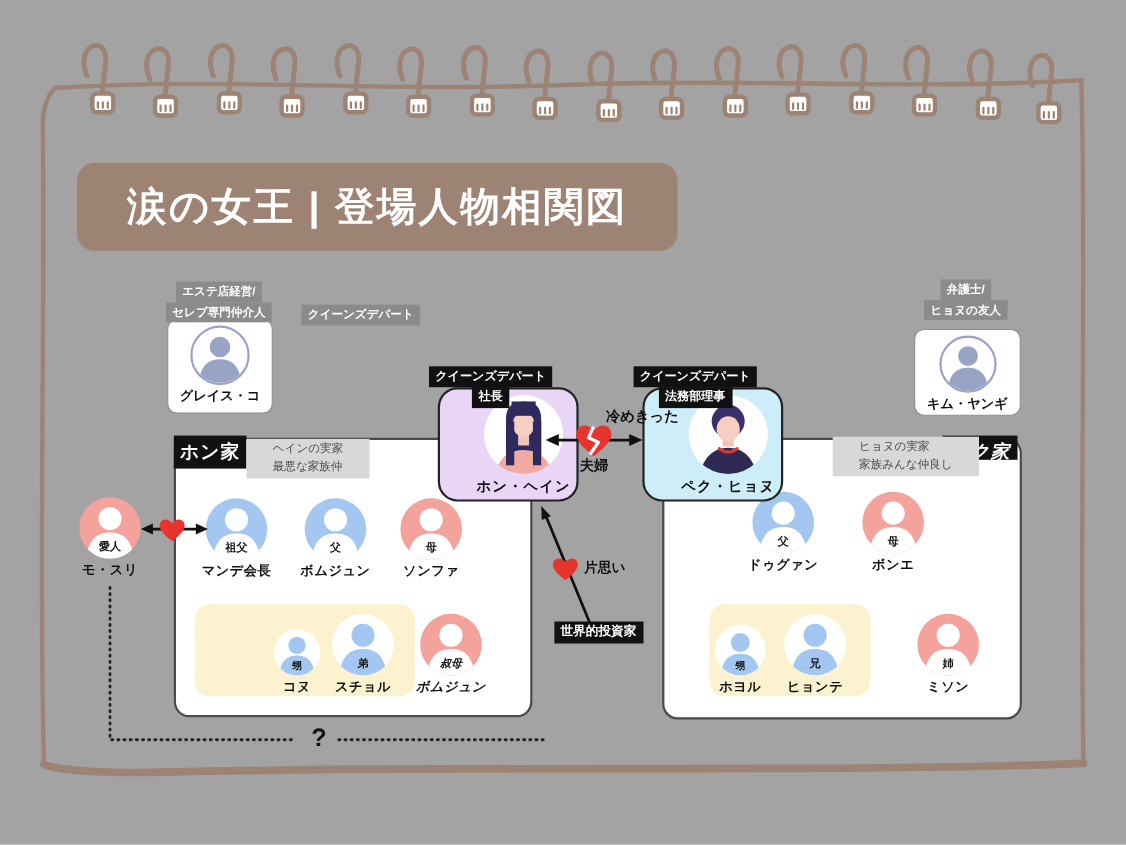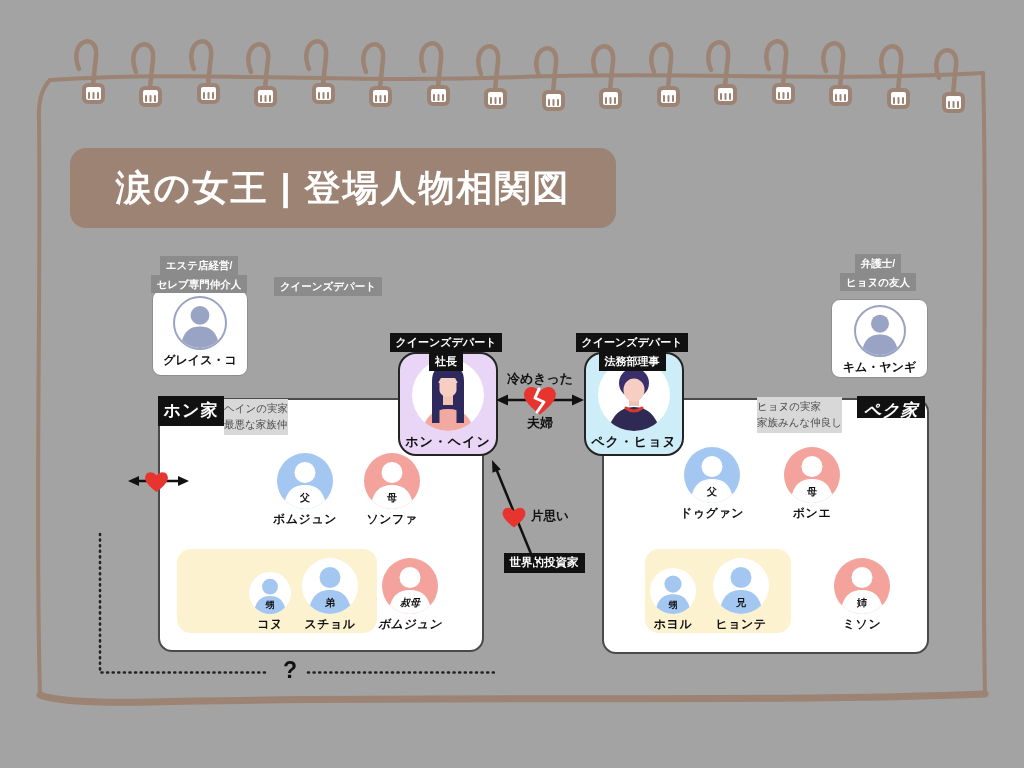--- a/index.html
+++ b/index.html
@@ -15,29 +15,29 @@
                 line-height:1;padding:4px 6px;}
   .tagstack .row{line-height:0;}
   .tagstack.gray .tl{background:#8b8b8b;font-size:10.5px;}
   
   .scard{background:#fff;border:1.5px solid #8e8e8e;border-radius:9px;text-align:center;z-index:3;}
   .sicon{width:50px;height:50px;border-radius:50%;background:#fff;border:2.5px solid #99a3c3;
          color:#99a3c3;overflow:hidden;margin:5px auto 0;}
   .sicon svg{display:block;width:100%;height:100%;}
   .sname{font-size:12px;font-weight:bold;margin-top:2px;}
   
-  .mcard{border:2px solid #232323;border-radius:18px;text-align:center;z-index:3;}
+  .mcard{border:2px solid #232323;border-radius:18px;text-align:center;z-index:3;padding-left:28px;}
   .mav{width:72px;height:72px;border-radius:50%;background:#fff;overflow:hidden;margin:5px auto 0;}
   .mav svg{display:block;width:100%;height:100%;}
   .mname{font-size:13px;font-weight:bold;margin-top:2px;letter-spacing:1px;}
   
   .fbox{background:#fff;border:2px solid #4a4a4a;border-radius:14px;z-index:1;}
   .flabel{background:#111;color:#fff;font-weight:bold;font-size:17px;line-height:30px;
           text-align:center;z-index:2;letter-spacing:1px;}
-  .fnote{background:#d8d8d8;color:#4a4a4a;font-size:10.5px;line-height:1.5;padding:2px 0;z-index:2;white-space:nowrap;}
+  .fnote{background:#d8d8d8;color:#4a4a4a;font-size:10.5px;line-height:1.5;padding:2px 24px;z-index:2;white-space:nowrap;}
   .ybox{background:#fcf2cf;border-radius:14px;z-index:1;}
   
   .fam{width:90px;text-align:center;z-index:2;}
   .av{position:relative;width:56px;height:56px;border-radius:50%;overflow:hidden;margin:0 auto;}
   .av svg{display:block;width:100%;height:100%;}
   .av.blue{background:#a3c7f0;color:#fff;}
   .av.pink{background:#f3a29c;color:#fff;}
   .av.invblue{background:#fff;color:#a3c7f0;}
   .av.invpink{background:#fff;color:#f3a29c;}
   .av.sm{width:42px;height:42px;margin-top:14px;}
@@ -176,25 +176,43 @@
         <rect x="31" y="36" width="10" height="11" fill="#f0c3b4"></rect>
         <ellipse cx="36" cy="31" rx="10.5" ry="11.5" fill="#f6cfc2"></ellipse>
         <path d="M23,26 Q24,12 36,12 Q48,12 49,26 Q44,17 36,17 Q28,17 23,26 Z" fill="#3a2f6b"></path>
         <path d="M10,72 Q16,48 36,48 Q56,48 62,72 Z" fill="#2e2a54"></path>
         <path d="M28,49 Q36,55 44,49" stroke="#d8392f" stroke-width="3" fill="none" stroke-linecap="round"></path>
       </svg>
     </div>
     <div class="mname">ペク・ヒョヌ</div>
   </div>
 
-  <div class="abs tagstack" style="left:483px;top:553px;width:122px;">
+  <div class="abs tagstack" style="left:483px;top:565px;width:122px;">
     <div class="row"><span class="tl" style="font-size:11.5px;">世界的投資家</span></div>
   </div>
 
-
+  <div class="abs fam" style="left:55px;top:452px;">
+    <div class="av pink">
+      <svg viewBox="0 0 56 56">
+          <use href="#p"></use>
+        </svg>
+      <span class="badge">愛人</span>
+    </div>
+    <div class="nm">モ・スリ</div>
+  </div>
+
+  <div class="abs fam" style="left:170px;top:453px;">
+    <div class="av blue">
+        <svg viewBox="0 0 56 56">
+          <use href="#p"></use>
+        </svg>
+      <span class="badge">祖父</span>
+      </div>
+    <div class="nm">マンデ会長</div>
+  </div>
   <div class="abs fam" style="left:260px;top:453px;">
     <div class="av blue">
         <svg viewBox="0 0 56 56">
           <use href="#p"></use>
         </svg>
       <span class="badge">父</span>
       </div>
     <div class="nm">ボムジュン</div>
   </div>
   <div class="abs fam" style="left:347px;top:453px;">
@@ -273,21 +291,21 @@
   <div class="abs fam" style="left:817px;top:558px;">
     <div class="av pink">
         <svg viewBox="0 0 56 56">
           <use href="#p"></use>
         </svg>
       <span class="badge">姉</span>
       </div>
     <div class="nm">ミソン</div>
   </div>
 
-  <div class="abs rel" style="left:498px;top:370px;width:84px;">冷めきった</div>
+  <div class="abs rel" style="left:498px;top:370px;width:84px;padding-left:44px;">冷めきった</div>
   <div class="abs rel" style="left:498px;top:414px;width:84px;">夫婦</div>
   <div class="abs rel" style="left:531px;top:508px;width:62px;font-size:12.5px;text-align:left;">片思い</div>
   <div class="abs mystery" style="left:272px;top:657px;width:36px;">?</div>
 
   <svg id="overlay" width="1024" height="768">
     <g>
       <line x1="505" y1="400" x2="575" y2="400" stroke="#111" stroke-width="2.5"></line>
       <polygon points="496,400 508,394.5 508,405.5" fill="#111"></polygon>
       <polygon points="584,400 572,394.5 572,405.5" fill="#111"></polygon>
       <use href="#heartP" transform="translate(521,383) scale(1.05)" fill="#e8342e"></use>

